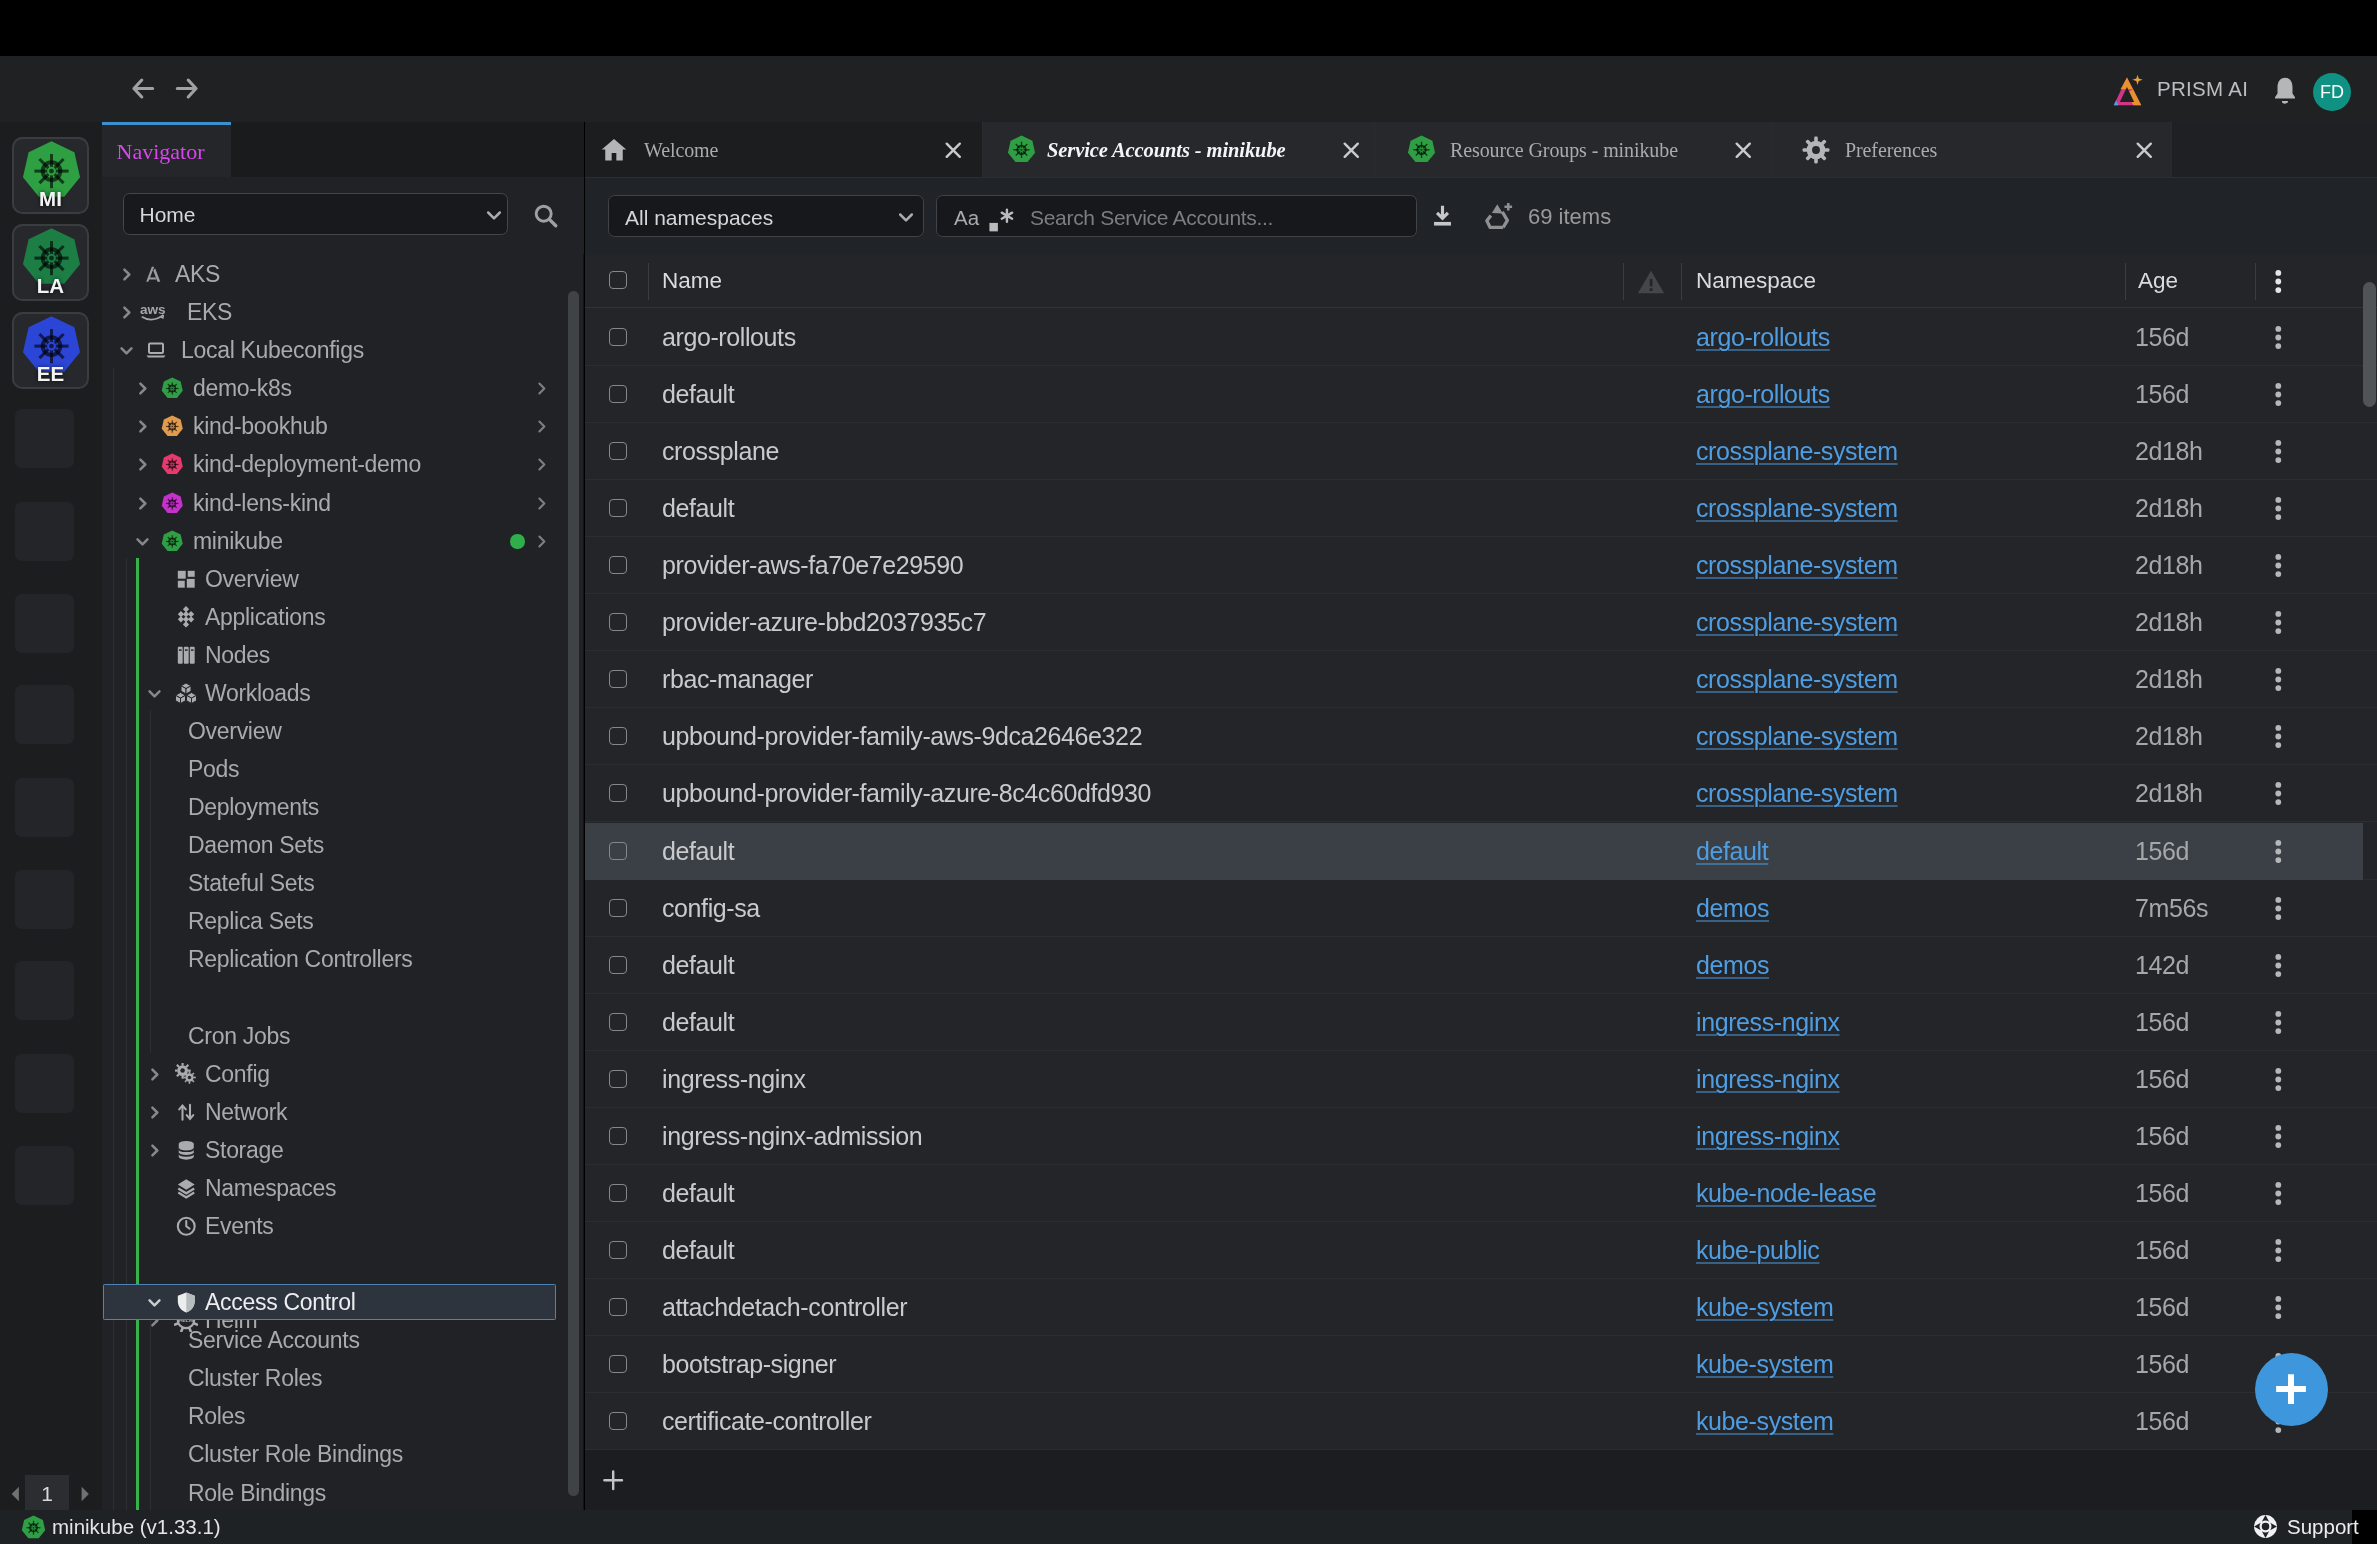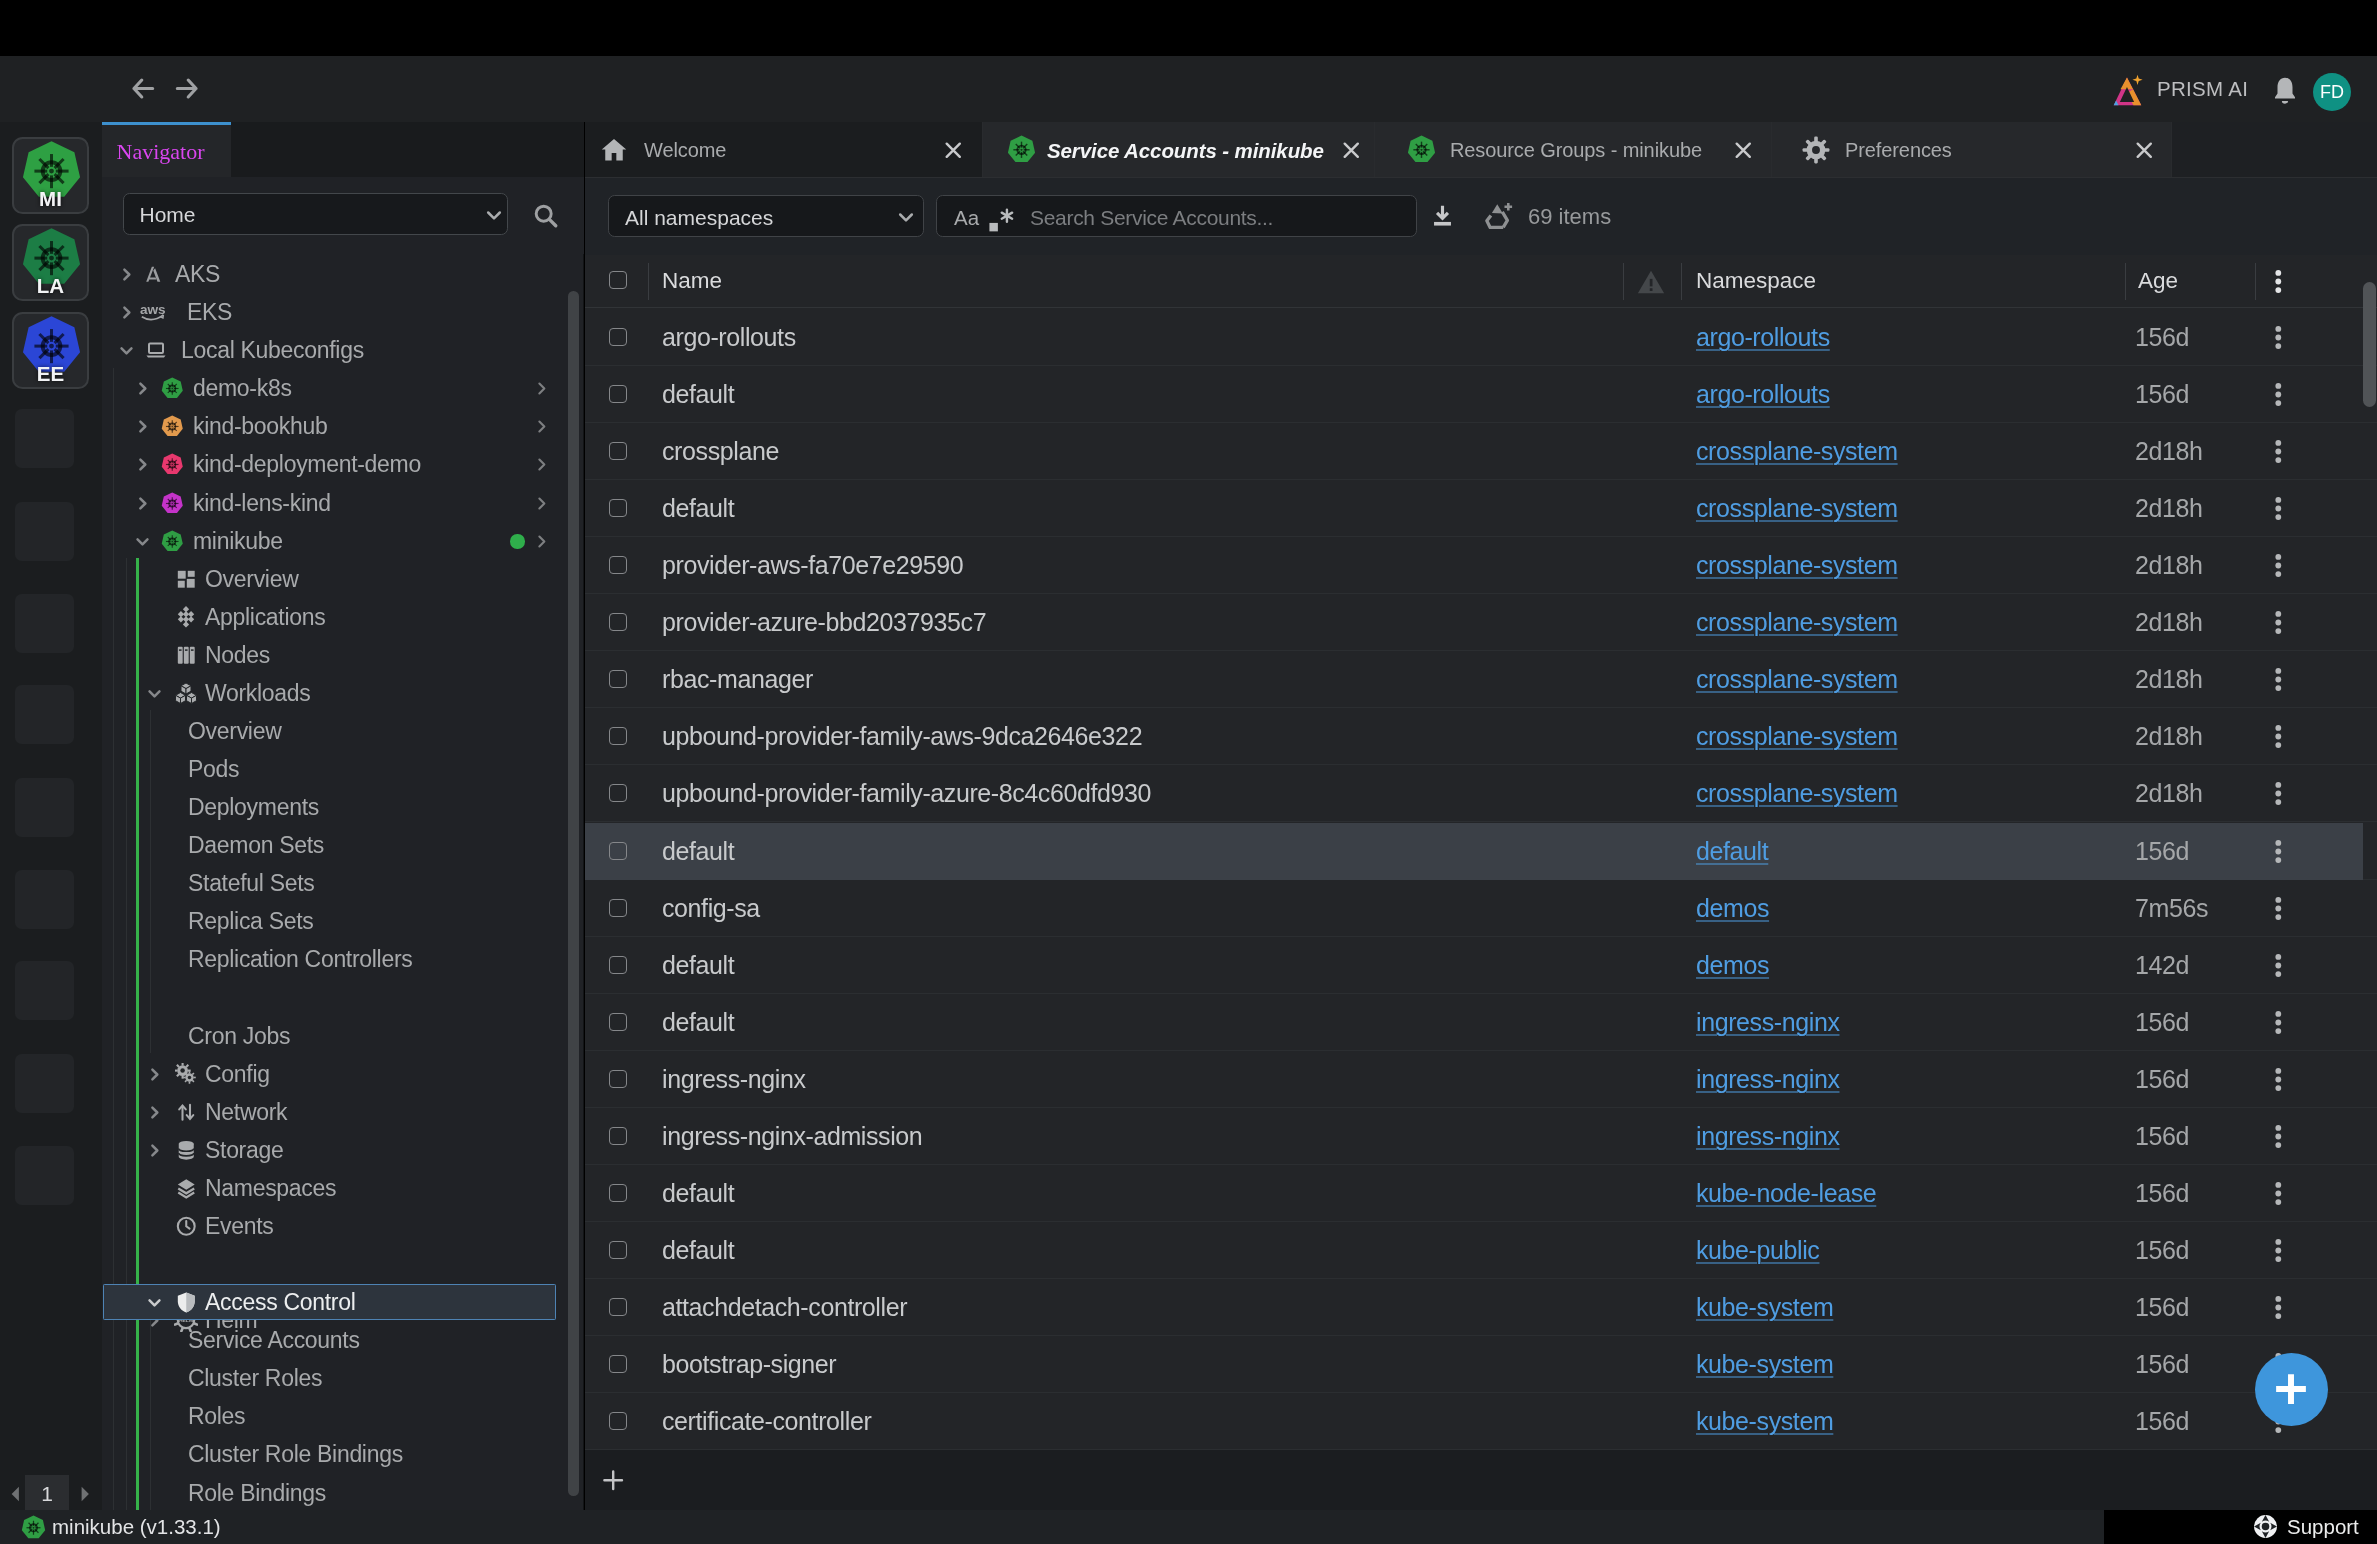--- a/index.html
+++ b/index.html
@@ -12,34 +12,34 @@
 #navtab span { position:absolute; left:14.5px; top:14px; font-size:22px; color:#d946ef;font-family:Liberation Serif, serif; }
 #homerow { position:absolute; left:0; top:55px; width:482px; height:77px; background:#202226; }
 #homesel { position:absolute; left:20.5px; top:16px; width:385px; height:42px; background:#17191c; border:1.7px solid #43474b; border-radius:6.6px; }
 #homesel span { position:absolute; left:16px; top:9.2px; font-size:21px; color:#d6d7d9; }
 #tree { position:absolute; left:0; top:133px; width:482px; height:1255px; overflow:hidden; }
 .trow { position:absolute; left:0; width:482px; height:38px; }
 .trow .txt { position:absolute; top:50%; transform:translateY(-50%); font-size:23px; letter-spacing:-0.3px; color:#a8aaac; white-space:nowrap; }
 .guide { position:absolute; width:1.3px; background:#2d3033; }
 #main { position:absolute; left:585px; top:122px; width:1792px; height:1388px; background:#232528; }
 #tabs { position:absolute; left:0; top:0; width:1792px; height:56px; background:#1e2023; border-bottom:0.7px solid #2c2e31; }
-.tab { position:absolute; top:0; height:55px; border-right:1.3px solid #292b2e; }
+.tab { position:absolute; top:0; height:55px; border-right:1.3px solid #292b2e;font-family:Liberation Serif, serif; }
 .tab .lbl { position:absolute; top:17px; font-size:20px; letter-spacing:-0.1px; color:#a9abad; white-space:nowrap; }
 #toolbar { position:absolute; left:0; top:56px; width:1792px; height:77px; background:#202327; }
 .box { position:absolute; top:16.5px; height:42px; background:#16181b; border:1.7px solid #404347; border-radius:6.6px; }
 #thead { position:absolute; left:0; top:133px; width:1792px; height:53px; background:#232528; border-bottom:1.3px solid #313437; }
 .hsep { position:absolute; top:8px; width:1.3px; height:37px; background:#3a3d41; }
 .htxt { position:absolute; top:50%; transform:translateY(-50%); font-size:22.5px; font-weight:500; color:#dadbdd; }
 #rows { position:absolute; left:0; top:187px; width:1642px; height:1141px; }
 .row { position:absolute; left:0; width:1792px; height:57px; border-bottom:1.3px solid #2b2e31; }
 .row .nm { position:absolute; left:77px; top:50%; transform:translateY(-50%); font-size:25px; letter-spacing:-0.4px; color:#c8cacc; white-space:nowrap; }
 .row .ns { position:absolute; left:1111px; top:50%; transform:translateY(-50%); font-size:25px; letter-spacing:-0.4px; color:#4f9de2; text-decoration:underline; text-decoration-thickness:1.3px; text-underline-offset:4px; }
 .row .age { position:absolute; left:1550px; top:50%; transform:translateY(-50%); font-size:25px; letter-spacing:-0.4px; color:#a5a7a9; }
 #plusrow { position:absolute; left:0; top:1328px; width:1792px; height:60px; background:#1b1d20; }
-#status { position:absolute; left:0; top:1510px; width:2104px; height:34px; background:#1f2225; }
+#status { position:absolute; left:0; top:1510px; width:2352px; height:34px; background:#1f2225; }
 .tile { position:absolute; left:12px; width:77px; height:77px; background:#26282b; border:2px solid #3a3d40; border-radius:10.6px; }
 .tile .lb { position:absolute; left:0; width:73px; text-align:center; top:48px; font-size:20.5px; font-weight:bold; color:#f2f3f5; text-shadow:0 0 4px rgba(0,0,0,.7); }
 .ghost { position:absolute; left:14.5px; width:59px; height:59px; background:#232528; border-radius:6.6px; }
 </style></head><body>
 <div id="hdr"></div>
 
 <svg class="abs" style="left:128px;top:74px" width="30" height="29" viewBox="0 0 24 24">
     <path d="M11 5 L4.5 12 L11 19 M4.5 12 H20" fill="none" stroke="#9fa1a3" stroke-width="2.6" stroke-linecap="round" stroke-linejoin="round"></path>
   </svg>
 <svg class="abs" style="left:172px;top:74px" width="30" height="29" viewBox="0 0 24 24">

